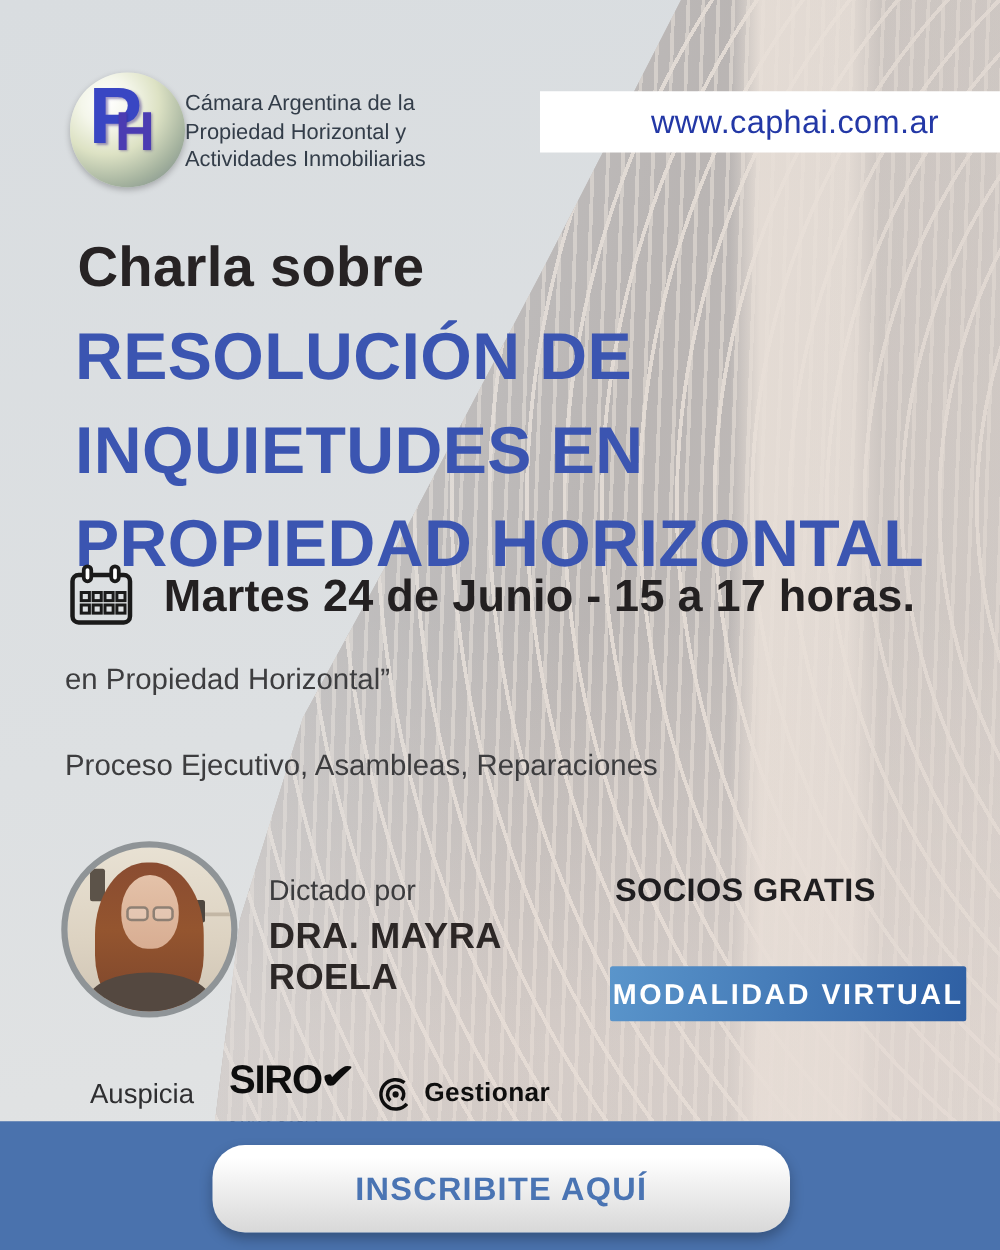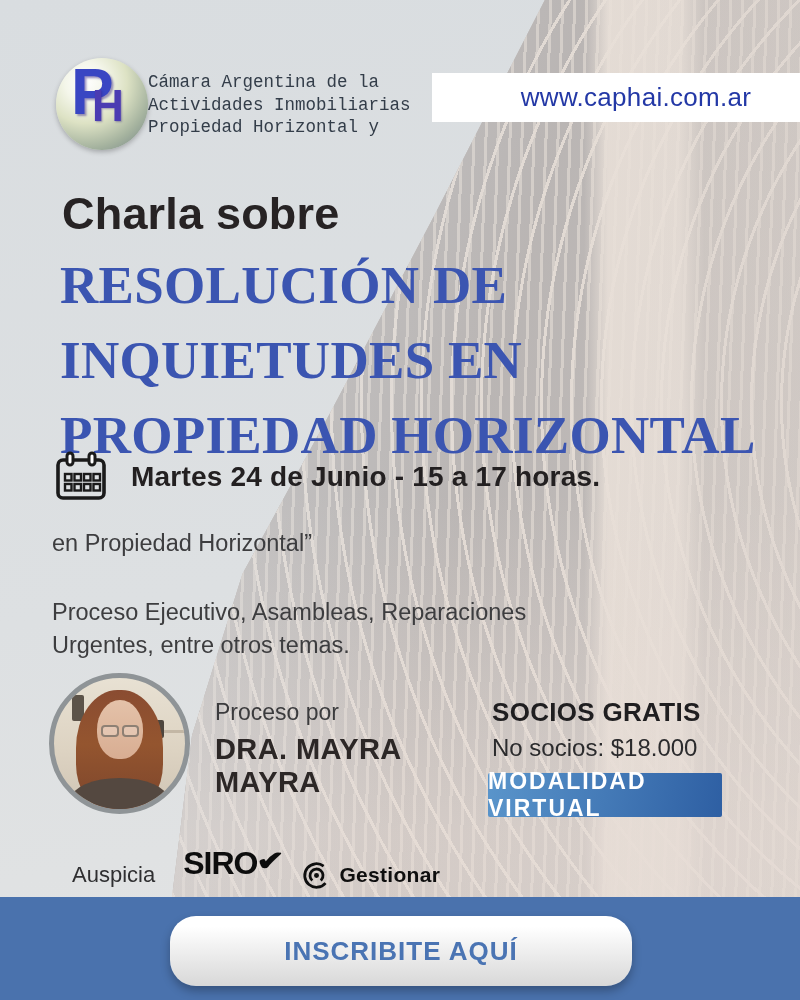--- a/index.html
+++ b/index.html
@@ -31,34 +31,34 @@
   .logo-letter-p {
     position:absolute; left:15px; top:2px; font-size:64px; font-weight:800; line-height:1;
     color:#3946c3; text-shadow:2px 2px 2px rgba(50,30,130,0.45);
   }
   .logo-letter-h {
     position:absolute; left:36px; top:26px; font-size:44px; font-weight:800; line-height:1;
     color:#4b3cb2; text-shadow:1px 1px 2px rgba(50,30,130,0.4);
   }
   .org-name {
     position:absolute; left:148px; top:71px;
-    font-size:17.5px; line-height:22.5px; font-weight:500; color:#333d49;font-family:Liberation Mono, monospace;
+    font-size:17.5px; line-height:22.5px; font-weight:500; color:#333d49;
   }
   .url-box {
     position:absolute; left:432px; top:73px; width:408px; height:49px; background:#ffffff;
     display:flex; align-items:center; justify-content:center; cursor:pointer;
   }
   .url-text { font-size:26px; color:var(--url-blue,#2338a6); letter-spacing:0.3px; }
   
   .kicker { position:absolute; left:62px; top:188px; font-size:45px; font-weight:800; color:var(--text-dark,#272324); letter-spacing:0.2px; }
-  .main-title { position:absolute; left:60px; top:248px; font-size:53px; font-weight:800; line-height:75px; color:var(--title-blue,#3b55b1); letter-spacing:0.3px;font-family:Liberation Serif, serif; }
+  .main-title { position:absolute; left:60px; top:248px; font-size:53px; font-weight:800; line-height:75px; color:var(--title-blue,#3b55b1); letter-spacing:0.3px; }
   
   .schedule-row { position:absolute; left:55px; top:451px; display:flex; align-items:center; gap:24px; }
   .cal-icon { width:52px; height:52px; flex:0 0 auto; }
-  .schedule-text { font-size:28px; font-weight:800; color:#232021; letter-spacing:0.2px; }
+  .schedule-text { font-size:36px; font-weight:800; color:#232021; letter-spacing:0.2px; }
   
   .quote  { position:absolute; left:52px; top:527px; font-size:23.5px; line-height:33px; color:var(--text-body,#3d3d3f); }
   .topics { position:absolute; left:52px; top:596px; font-size:23.5px; line-height:33px; color:var(--text-body,#3d3d3f); }
   
   .avatar {
     position:absolute; left:49px; top:673px; width:141px; height:141px; border-radius:50%;
     border:5px solid #8f9497; overflow:hidden;
     background:linear-gradient(180deg,#e8e1d3 0%,#ddd3c2 55%,#cfc4b4 100%);
   }
   .avatar .shelf { position:absolute; right:0; top:40%; width:62%; height:3px; background:#c3b7a5; }
@@ -70,21 +70,21 @@
   .avatar .glasses div { flex:1; border:2px solid rgba(120,110,100,0.8); border-radius:4px; background:rgba(255,255,255,0.22); }
   .avatar .body { position:absolute; left:13%; bottom:-8%; width:74%; height:32%; background:#544840; border-radius:50% 50% 0 0; }
   .speaker-text { position:absolute; left:215px; top:699px; }
   .speaker-label { font-size:23px; color:#3b3b3d; }
   .speaker-name { margin-top:7px; font-size:29px; font-weight:800; line-height:33px; color:#2c2726; letter-spacing:0.4px; }
   
   .pricing { position:absolute; left:492px; top:697px; }
   .price-members { font-size:26px; font-weight:800; color:#1f1e20; letter-spacing:0.3px; }
   .price-nonmembers { margin-top:6px; font-size:24px; color:#2b2b2d; }
   .modality {
-    position:absolute; left:488px; top:773px; width:234px; height:44px; border-radius:2px;
+    position:absolute; left:488px; top:773px; width:285px; height:44px; border-radius:2px;
     background:linear-gradient(100deg, var(--modality-grad-start,#5a95cb) 0%, var(--modality-grad-end,#2e5fa3) 100%);
     display:flex; align-items:center; justify-content:center;
     color:#ffffff; font-size:23px; font-weight:600; letter-spacing:2px;
   }
   
   .sponsors { position:absolute; left:72px; top:850px; height:50px; display:flex; align-items:center; gap:28px; }
   .sponsor-label { font-size:22px; color:#2f2f31; }
   .siro-logo { position:relative; padding-right:16px; }
   .siro-word { font-size:32px; font-weight:900; letter-spacing:-1px; color:#0d0d0d; line-height:1; }
   .siro-check { position:absolute; right:-8px; top:-2px; font-size:27px; font-weight:900; color:#0d0d0d; transform:scaleX(1.25); }
@@ -109,22 +109,22 @@
 <div class="page">
 
   <div class="building"></div>
 
   <div class="logo-sphere">
     <span class="logo-letter-p">P</span>
     <span class="logo-letter-h">H</span>
   </div>
   <div class="org-name">
     <div>Cámara Argentina de la</div>
+    <div>Propiedad Horizontal y</div>
     <div>Actividades Inmobiliarias</div>
-    <div>Propiedad Horizontal y</div>
   </div>
 
   <div class="url-box">
     <span class="url-text">www.caphai.com.ar</span>
   </div>
 
   <div class="kicker">Charla sobre</div>
   <div class="main-title">
     <div>RESOLUCIÓN DE</div>
     <div>INQUIETUDES EN</div>
@@ -146,46 +146,44 @@
       <rect x="38.5" y="33" width="6.5" height="6.5" stroke-width="2.4"></rect>
     </svg>
     <span class="schedule-text">Martes 24 de Junio - 15 a 17 horas.</span>
   </div>
 
   <div class="quote">
     <div>en Propiedad Horizontal”</div>
   </div>
   <div class="topics">
     <div>Proceso Ejecutivo, Asambleas, Reparaciones</div>
-    <div>Urgentes, entre otros temas.</div>
   </div>
 
   <div class="avatar">
     <div class="shelf"></div>
     <div class="figurine-a"></div>
     <div class="figurine-b"></div>
     <div class="hair"></div>
     <div class="face"></div>
     <div class="glasses">
         <div></div>
         <div></div>
       </div>
     <div class="body"></div>
   </div>
   <div class="speaker-text">
-    <div class="speaker-label">Proceso por</div>
+    <div class="speaker-label">Dictado por</div>
     <div class="speaker-name">
       <div>DRA. MAYRA</div>
-      <div>MAYRA</div>
+      <div>ROELA</div>
     </div>
   </div>
 
   <div class="pricing">
     <div class="price-members">SOCIOS GRATIS</div>
-    <div class="price-nonmembers">No socios: $18.000</div>
   </div>
   <div class="modality">
     <span>MODALIDAD VIRTUAL</span>
   </div>
 
   <div class="sponsors">
     <span class="sponsor-label">Auspicia</span>
     <div class="siro-logo">
       <div class="siro-word">SIRO</div>
       <span class="siro-check">✔</span>

